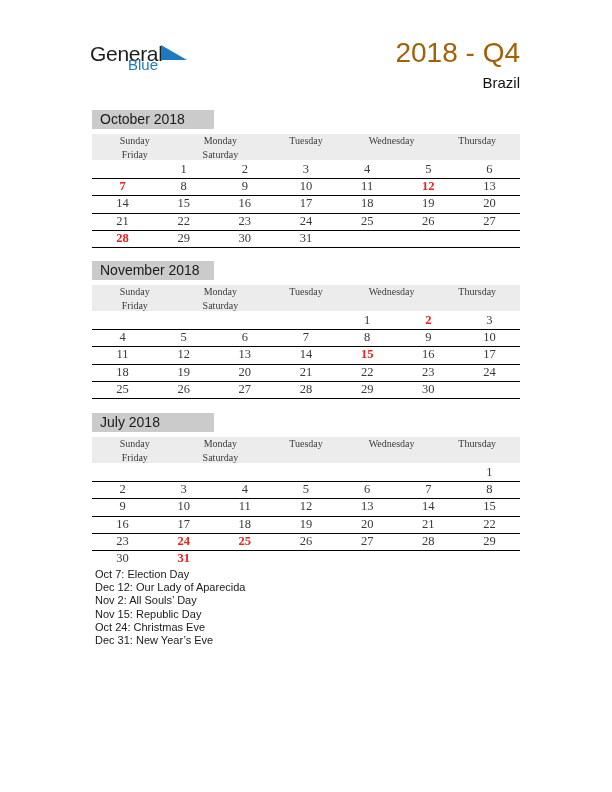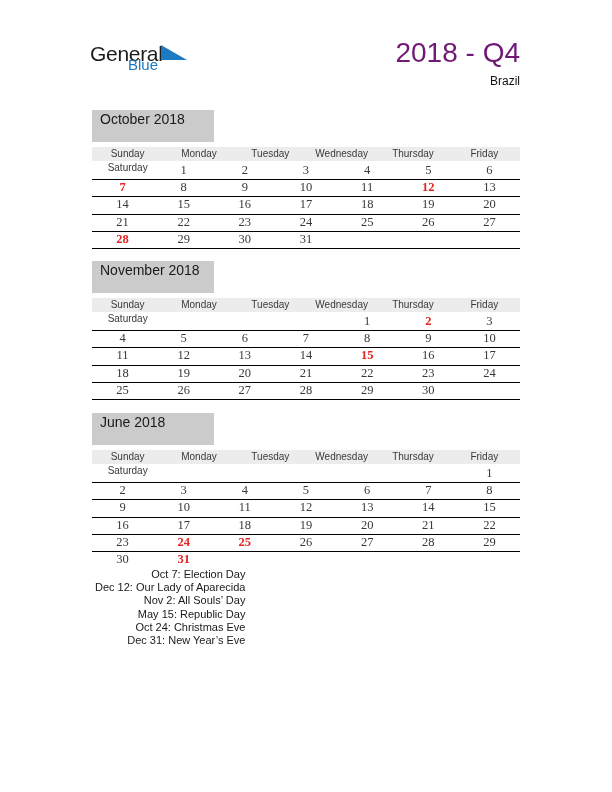--- a/index.html
+++ b/index.html
@@ -10,41 +10,41 @@
   }
   
   .logo{position:absolute;left:90px;top:36px;width:110px;height:44px;}
   .logo-general{position:absolute;left:0;top:6px;font-size:21px;letter-spacing:-0.3px;color:#1d1d1b;}
   .logo-triangle{position:absolute;left:71px;top:9px;width:26px;height:15px;
     background:var(--logo-blue,#1b7ac1);
     clip-path:polygon(0 0,100% 100%,0 100%);}
   .logo-blue-text{position:absolute;left:38px;top:20px;font-size:15px;color:var(--logo-blue,#1b7ac1);}
   
   .title-block{position:absolute;top:38px;right:92px;text-align:right;}
-  .quarter-title{font-size:28px;line-height:30px;color:#701a75;}
-  .country{font-size:12px;color:#111;margin-top:6px;}
+  .quarter-title{font-size:28px;line-height:30px;color:#a16207;}
+  .country{font-size:15px;color:#111;margin-top:6px;}
   
   .month{position:absolute;left:92px;width:428px;}
   .month-0{top:110px;}
   .month-1{top:261px;}
   .month-2{top:413px;}
-  .month-title{width:122px;height:32px;line-height:19px;box-sizing:border-box;padding-left:8px;
+  .month-title{width:122px;height:19px;line-height:19px;box-sizing:border-box;padding-left:8px;
     background:var(--month-title-bg,#cbcbcb);font-size:14px;color:#1a1a1a;margin-bottom:5px;}
-  .weekday-row{display:grid;grid-template-columns:repeat(6,1fr);height:14px;
-    background:var(--weekday-bg,#ececec);margin-bottom:2px;}
+  .weekday-row{display:grid;grid-template-columns:repeat(5,1fr);height:26px;
+    background:var(--weekday-bg,#ececec);margin-bottom:2px;font-family:Liberation Serif, serif;}
   .wd{font-size:10px;line-height:14px;text-align:center;color:#3a3a3a;}
   .week-row{display:grid;grid-template-columns:repeat(7,1fr);height:17.2px;box-sizing:border-box;
     border-bottom:1.5px solid #000;}
   .week-row.no-border{border-bottom:none;}
   .day{font-family:"Liberation Serif",serif;font-size:12.5px;line-height:15.5px;
     text-align:center;color:#393939;}
   .day.holiday{color:var(--holiday-red,#e52320);font-weight:bold;}
   
   .holidays{position:absolute;left:95px;top:568px;}
-  .holiday-item{font-size:11px;line-height:13.2px;color:#1a1a1a;text-align:right;}
+  .holiday-item{font-size:11px;line-height:13.2px;color:#1a1a1a;}
 </style>
 </head>
 <body>
 
 <div class="page">
 
   <div class="logo">
     <span class="logo-general">General</span>
     <span class="logo-triangle"></span>
     <span class="logo-blue-text">Blue</span>
@@ -163,21 +163,21 @@
         <div class="day">25</div>
         <div class="day">26</div>
         <div class="day">27</div>
         <div class="day">28</div>
         <div class="day">29</div>
         <div class="day">30</div>
         <div class="day"></div>
       </div>
     </section>
   <section class="month month-2">
-      <div class="month-title">June 2018</div>
+      <div class="month-title">July 2018</div>
       <div class="weekday-row">
         <div class="wd">Sunday</div>
         <div class="wd">Monday</div>
         <div class="wd">Tuesday</div>
         <div class="wd">Wednesday</div>
         <div class="wd">Thursday</div>
         <div class="wd">Friday</div>
         <div class="wd">Saturday</div>
       </div>
       <div class="week-row">
@@ -233,18 +233,18 @@
         <div class="day"></div>
         <div class="day"></div>
         <div class="day"></div>
       </div>
     </section>
 
   <div class="holidays">
       <div class="holiday-item">Oct 7: Election Day</div>
       <div class="holiday-item">Dec 12: Our Lady of Aparecida</div>
       <div class="holiday-item">Nov 2: All Souls’ Day</div>
-      <div class="holiday-item">May 15: Republic Day</div>
+      <div class="holiday-item">Nov 15: Republic Day</div>
       <div class="holiday-item">Oct 24: Christmas Eve</div>
       <div class="holiday-item">Dec 31: New Year’s Eve</div>
     </div>
 
 </div>
 
 </body></html>

